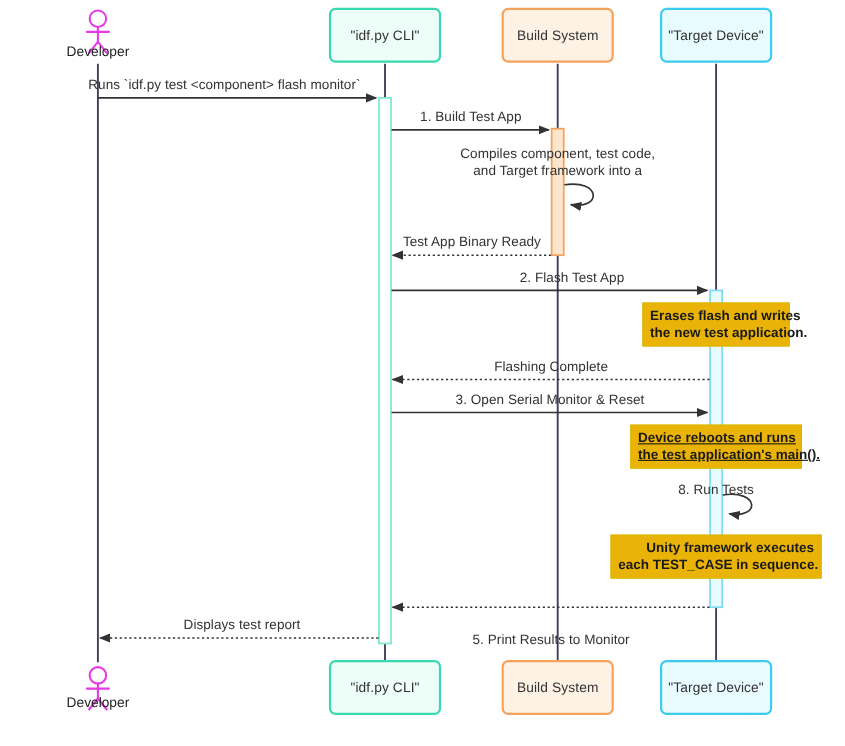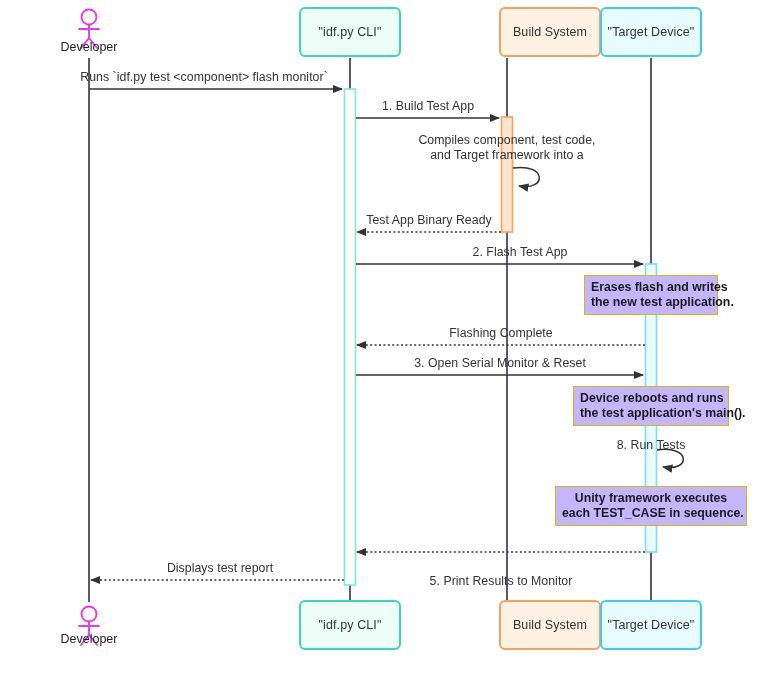--- a/index.html
+++ b/index.html
@@ -40,21 +40,20 @@
     color: #333333;
     letter-spacing: 0.1px;
   }
   .p-cli {
     background: #edfdf7;
     border-color: #38d9b0;
   }
   .p-build {
     background: #fdf2e4;
     border-color: #f5a25d;
-    margin-left: 43px;
   }
   .p-target {
     background: #e8fbff;
     border-color: #3ecbf0;
   }
 
   
   .actor-label {
     position: absolute;
     font-size: 12.5px;
@@ -82,26 +81,26 @@
     text-align: center;
     transform: translateX(-50%);
     line-height: 15px;
     letter-spacing: 0.05px;
   }
 
   
   .note {
     position: absolute;
     box-sizing: border-box;
-    background: #c4b5fd;
+    background: #eab308;
     border: 1px solid #d9b800;
     font-size: 12.3px;
     font-weight: bold;
     color: #1a1a1a;
-    text-align: center;
+    text-align: right;
     line-height: 15px;
     padding: 4px 6px;
     transform: translateX(-50%);
     white-space: nowrap;
   }
 </style>
 </head>
 <body>
 
 <div id="diagram">
@@ -225,21 +224,21 @@
     <div>and Target framework into a</div>
   </div>
   <div class="loop-text" style="left:651px; top:438px;">
     <div>8. Run Tests</div>
   </div>
 
   <div class="note" style="left:651px; top:275px; width:134px;">
     <div>Erases flash and writes</div>
     <div>the new test application.</div>
   </div>
-  <div class="note" style="left:651px; top:386px; width:156px;">
+  <div class="note" style="left:651px; top:386px; width:156px;text-decoration:underline;">
     <div>Device reboots and runs</div>
     <div>the test application's main().</div>
   </div>
   <div class="note" style="left:651px; top:486px; width:192px;">
     <div>Unity framework executes</div>
     <div>each TEST_CASE in sequence.</div>
   </div>
 
 </div>
 

